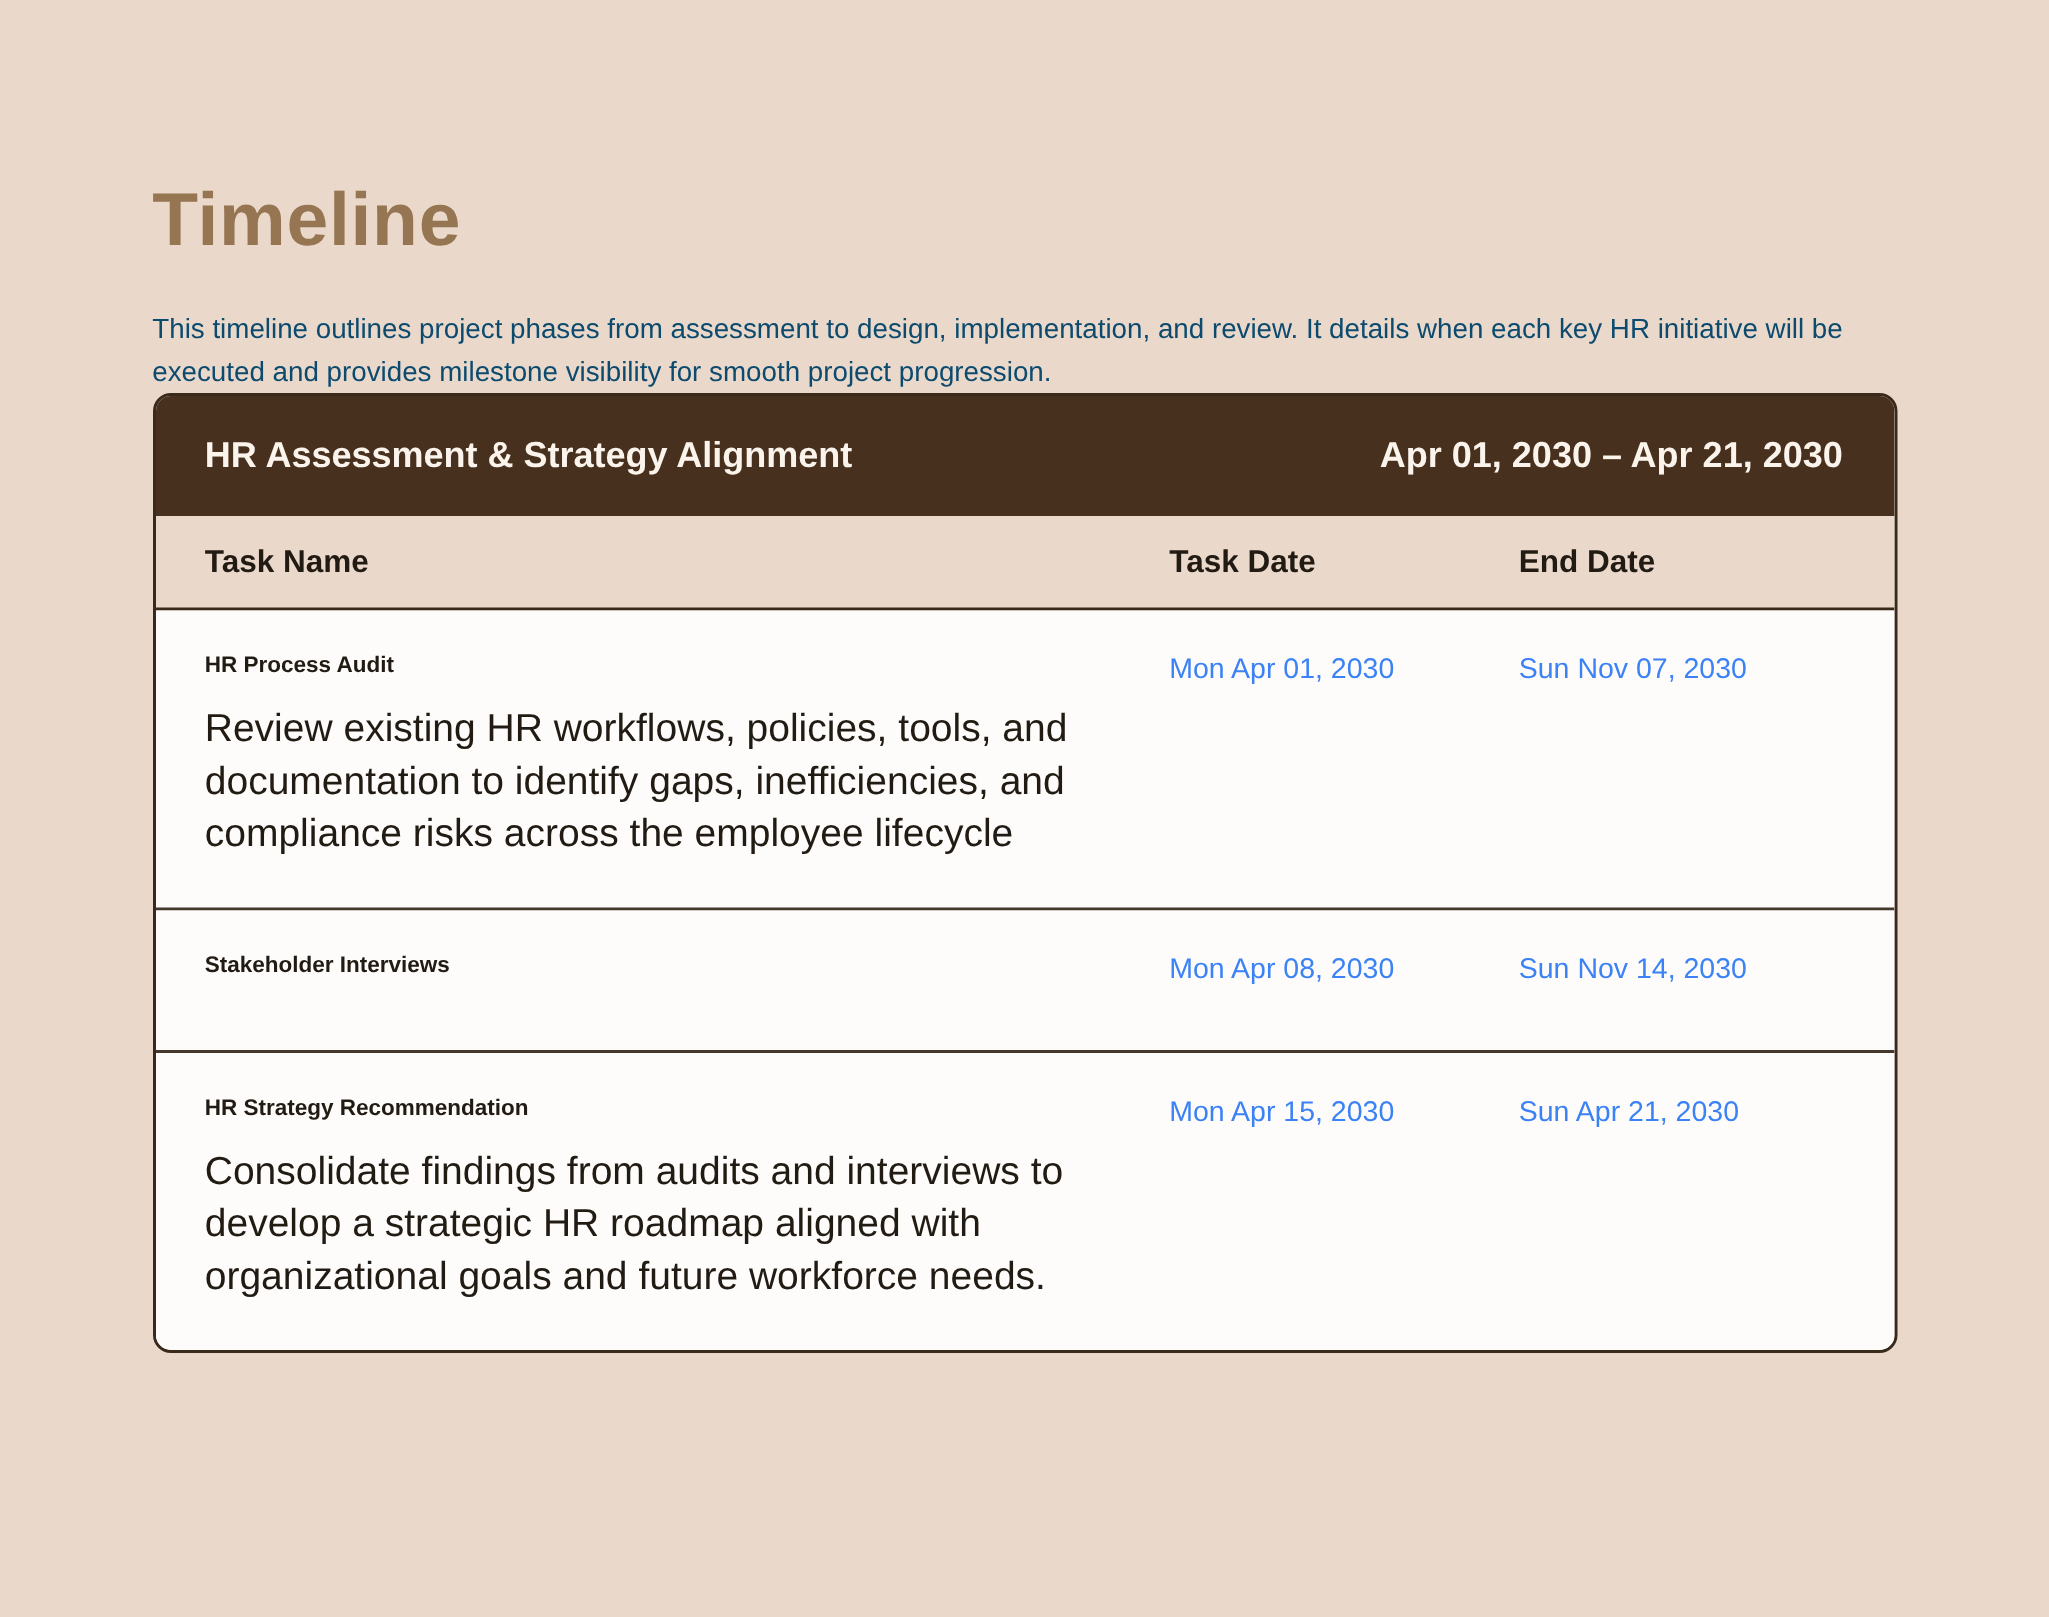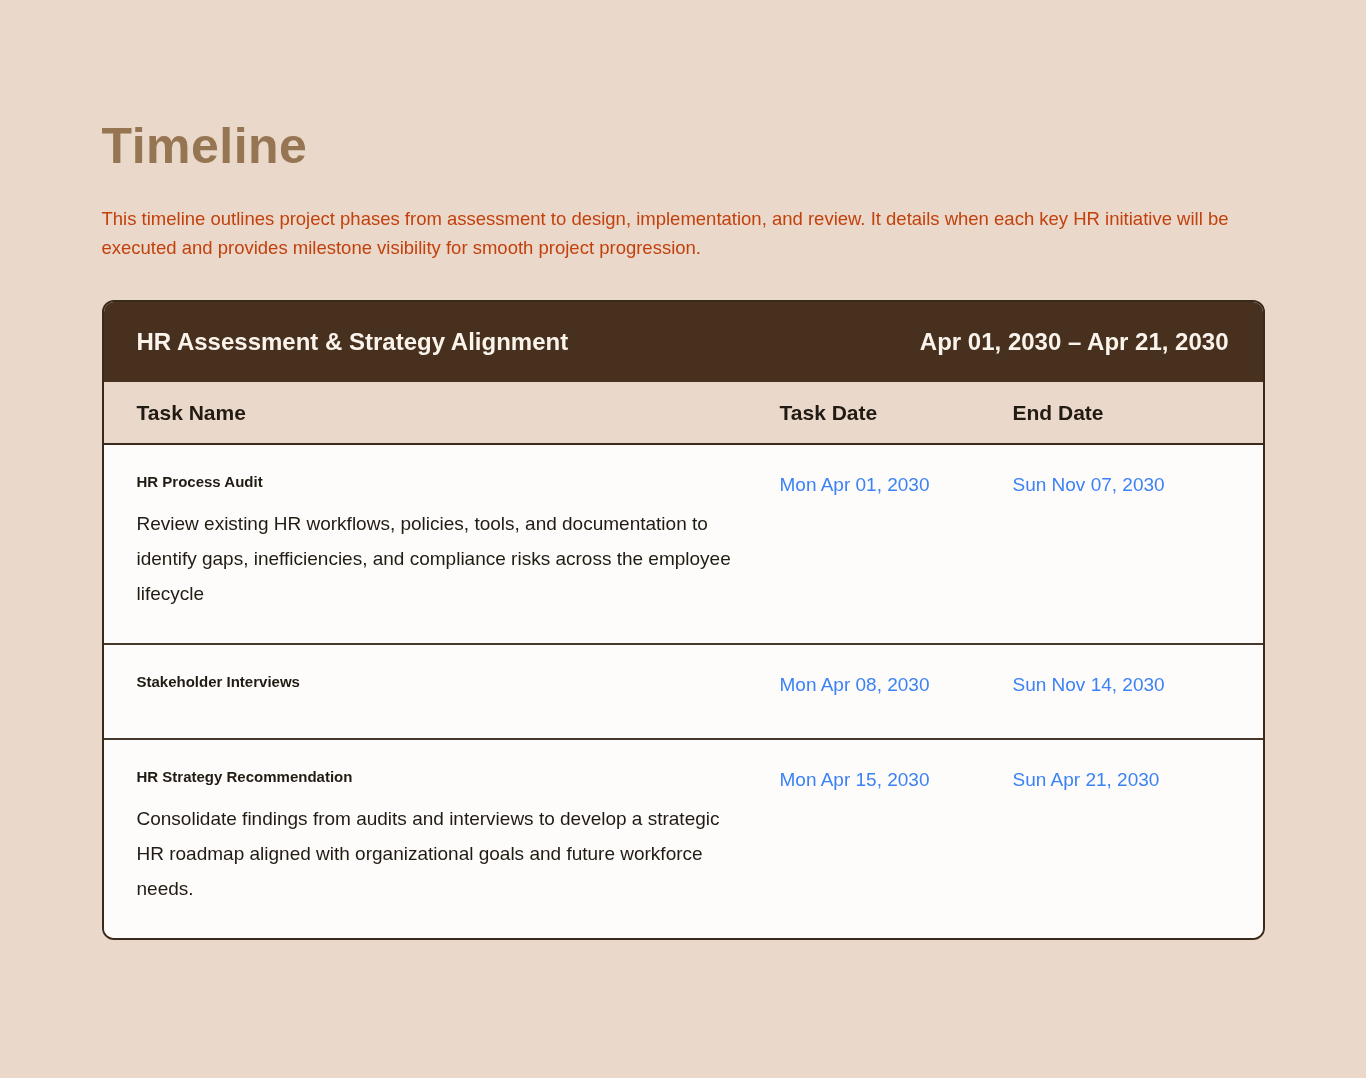--- a/index.html
+++ b/index.html
@@ -24,25 +24,24 @@
     line-height: 1.15;
     color: #967652;
     letter-spacing: 0.5px;
   }
 
   .page-description {
     margin-top: 28px;
     font-size: 18.5px;
     line-height: 29px;
     max-width: 1150px;
-    color: #c2410c;
+    color: #0c4a6e;
   }
 
   .timeline-table {
-    margin-top: 38px;
     border: 2px solid #3A2A1C;
     border-radius: 12px;
     overflow: hidden;
     background: #FDFCFA;
   }
 
   .table-header {
     background: #47301D;
     color: #FBF4EC;
     display: flex;
@@ -76,21 +75,21 @@
 
   .task-row:last-child { border-bottom: none; }
 
   .task-title {
     font-size: 15px;
     font-weight: 700;
     margin-bottom: 16px;
   }
 
   .task-description {
-    font-size: 19px;
+    font-size: 26px;
     line-height: 35px;
     max-width: 600px;
     color: #211B13;
   }
 
   .date-cell {
     font-size: 19px;
     padding-top: 1px;
     color: #3b82f6;
   }

